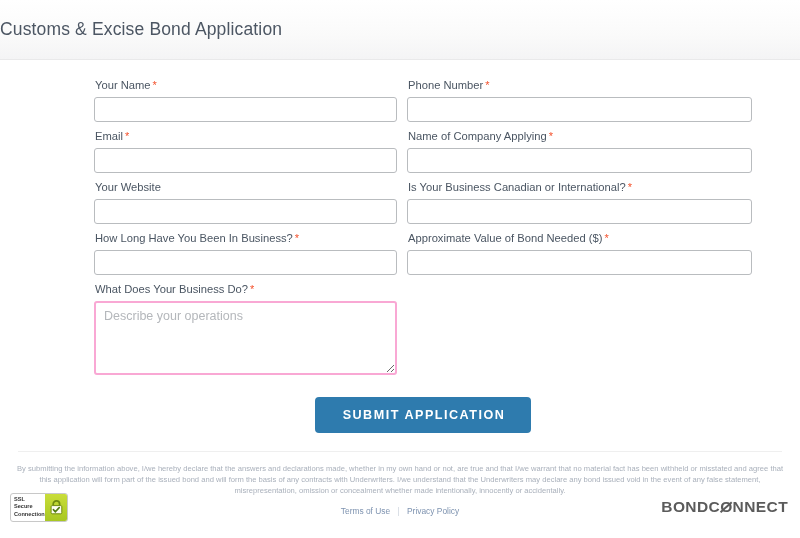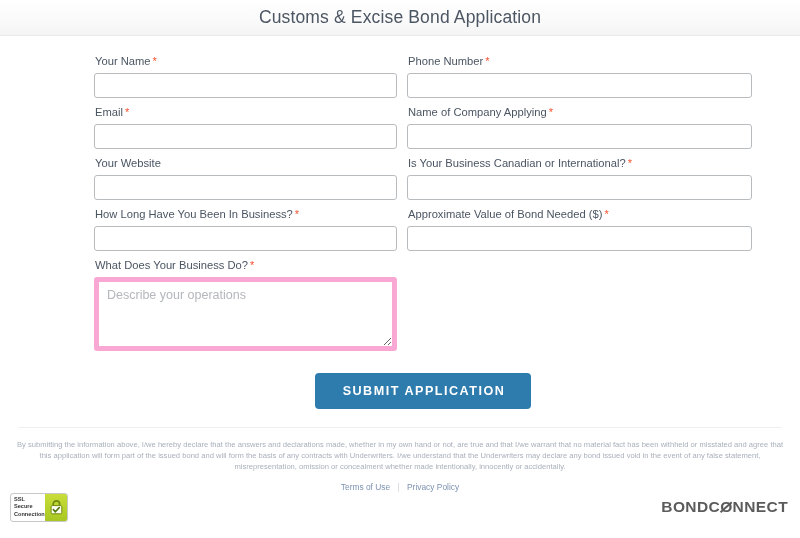--- a/index.html
+++ b/index.html
@@ -8,26 +8,25 @@
     width: 800px;
     height: 538px;
     overflow: hidden;
     background: #ffffff;
     font-family: "Liberation Sans", sans-serif;
     -webkit-font-smoothing: antialiased;
   }
 
   
   .header {
-    height: 36px;
+    height: 60px;
     background: linear-gradient(to bottom, #ffffff 0%, #fafafa 60%, #f4f4f5 100%);
     border-bottom: 1px solid #e9e9ea;
     display: flex;
     align-items: center;
-    justify-content: center;
   }
   .header-title {
     font-size: 17.5px;
     color: #4c5663;
     letter-spacing: 0.15px;
   }
 
   
   .form-wrap {
     padding: 18px 48px 0 94px;
@@ -64,21 +63,21 @@
     font-family: "Liberation Sans", sans-serif;
     font-size: 12px;
     color: #444;
     padding: 0 7px;
     outline: none;
   }
   textarea.area-input {
     display: block;
     width: 100%;
     height: 74px;
-    border: 5px solid #f9a8d4;
+    border: 2px solid #f9a8d4;
     border-radius: 3px;
     background: #ffffff;
     font-family: "Liberation Sans", sans-serif;
     font-size: 12.5px;
     color: #444;
     padding: 6px 8px;
     outline: none;
     resize: vertical;
   }
   textarea.area-input::placeholder { color: #b4b7bb; }

